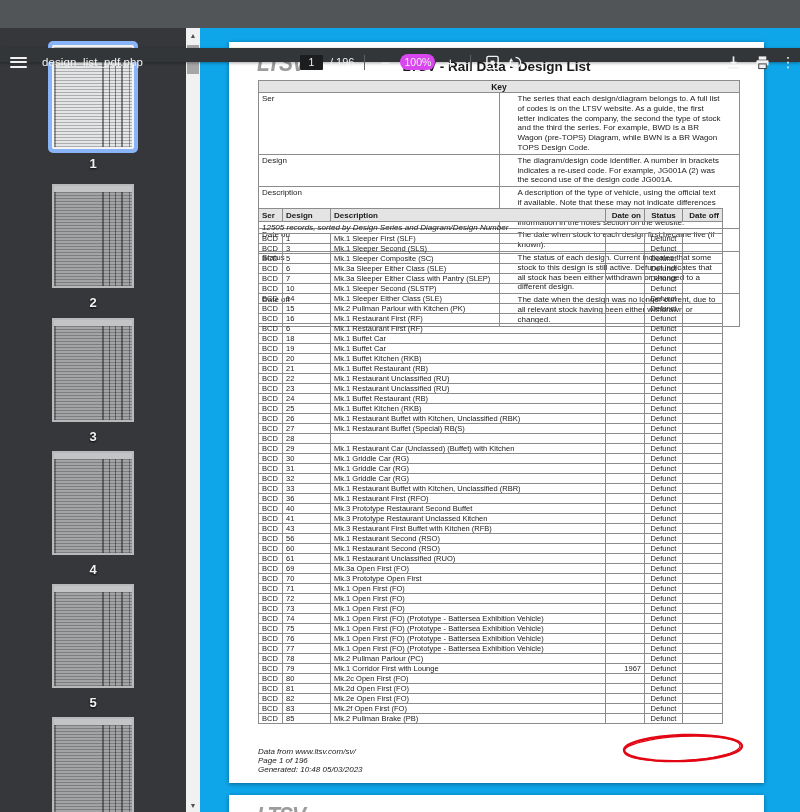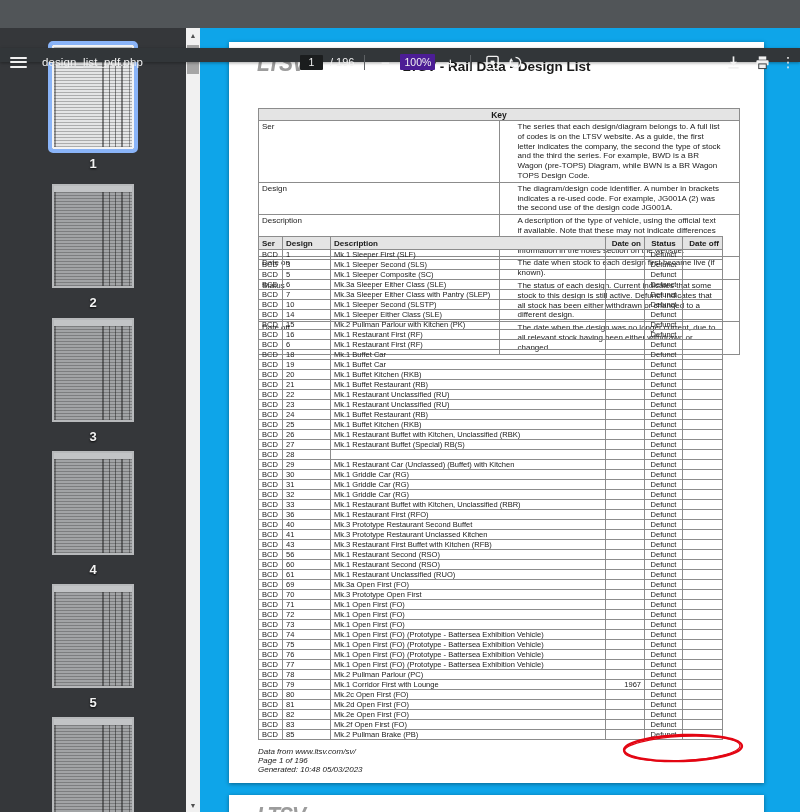--- a/index.html
+++ b/index.html
@@ -17,21 +17,21 @@
   .hamburger i { display:block; height:2px; background:#f1f1f1; border-radius:1px; }
   .doc-title { font-size:11.5px; letter-spacing:.1px; }
   .tb-center { position:absolute; left:300px; top:0; height:28px; display:flex; align-items:center; }
   .page-input { width:23px; height:15px; background:#1b1d1e; border:none; color:#f1f1f1;
                 text-align:center; font-size:10.5px; border-radius:1px; }
   .page-total { margin-left:7px; font-size:11px; white-space:nowrap; }
   .tb-sep { width:1px; height:15px; background:#5e6164; margin:0 10px; }
   .tb-btn { background:none; border:none; color:#f1f1f1; cursor:pointer; display:flex;
             align-items:center; justify-content:center; padding:0 4px; height:28px; }
   .zoom-out, .zoom-in { font-size:15px; line-height:1; width:20px; }
-  .zoom-box { background:#4c1d95; font-size:10.5px; padding:2px 4px; margin:0 5px; border-radius:1px; }
+  .zoom-box { background:#d946ef; font-size:10.5px; padding:2px 4px; margin:0 5px; border-radius:8px; }
   .tb-right { position:absolute; right:4px; top:0; height:28px; display:flex; align-items:center; gap:6px; }
   .more-dots { font-size:14px; width:16px; }
   .tb-btn svg { display:block; }
 
   
   .sidebar { position:absolute; top:28px; left:0; width:200px; bottom:0; background:#35373a; overflow:hidden; }
   .thumb-wrap { position:absolute; left:52px; width:82px; cursor:pointer; }
   .thumb-page { width:82px; height:104px; background-color:#a2a4a6;
     background-image:
       linear-gradient(to bottom, #c2c4c6 0 6px, rgba(0,0,0,0) 6px),
@@ -59,21 +59,21 @@
   .pdf-page { position:absolute; left:29px; width:535px; background:#fff;
               box-shadow:0 1px 4px rgba(0,0,0,.4); color:#1a1a1a; }
   .page1 { top:14px; height:741px; }
   .page2 { top:767px; height:90px; }
 
   .pdf-logo { position:absolute; left:28px; top:9px; font-size:21px; font-weight:800; font-style:italic;
               color:#9c9c9c; letter-spacing:-1px; transform:scaleY(1.12); }
   .pdf-heading { position:absolute; left:0; right:0; top:17px; text-align:center;
                  font-size:13.5px; font-weight:bold; }
 
-  table { border-collapse:collapse;margin-top:28px; }
+  table { border-collapse:collapse; }
   .key-table { position:absolute; left:29px; top:38px; width:482px; font-size:8px; table-layout:fixed; }
   .key-table th, .key-table td { border:1px solid #8c8c8c; vertical-align:top; }
   .key-table .key-head { background:#e4e4e4; font-weight:bold; text-align:center;
                          font-size:8.5px; height:12px; padding:0; vertical-align:middle; }
   .key-table td.term { width:71px; padding:1px 3px; }
   .key-table td.def  { padding:1px 18px; line-height:9.8px; }
 
   .data-table { position:absolute; left:29px; top:166px; width:464px; font-size:7.5px; table-layout:fixed; }
   .data-table th, .data-table td { border:1px solid #8c8c8c; padding:0 3px; white-space:nowrap;
                                    overflow:hidden; }
@@ -229,20 +229,23 @@
             <tr id="data-head">
               <th class="c-ser">Ser</th>
               <th class="c-design">Design</th>
               <th class="c-desc">Description</th>
               <th class="c-dateon">Date on</th>
               <th class="c-status">Status</th>
               <th class="c-dateoff">Date off</th>
             </tr>
           </thead>
         <tbody id="data-rows">
+          <tr>
+            <td class="summary" colspan="6">12505 records, sorted by Design Series and Diagram/Design Number</td>
+          </tr>
         <tr>
               <td class="cell-ser">BCD</td>
               <td class="cell-design">1</td>
               <td class="cell-desc">Mk.1 Sleeper First (SLF)</td>
               <td class="cell-dateon"></td>
               <td class="cell-status">Defunct</td>
               <td class="cell-dateoff"></td>
             </tr>
             <tr>
               <td class="cell-ser">BCD</td>

